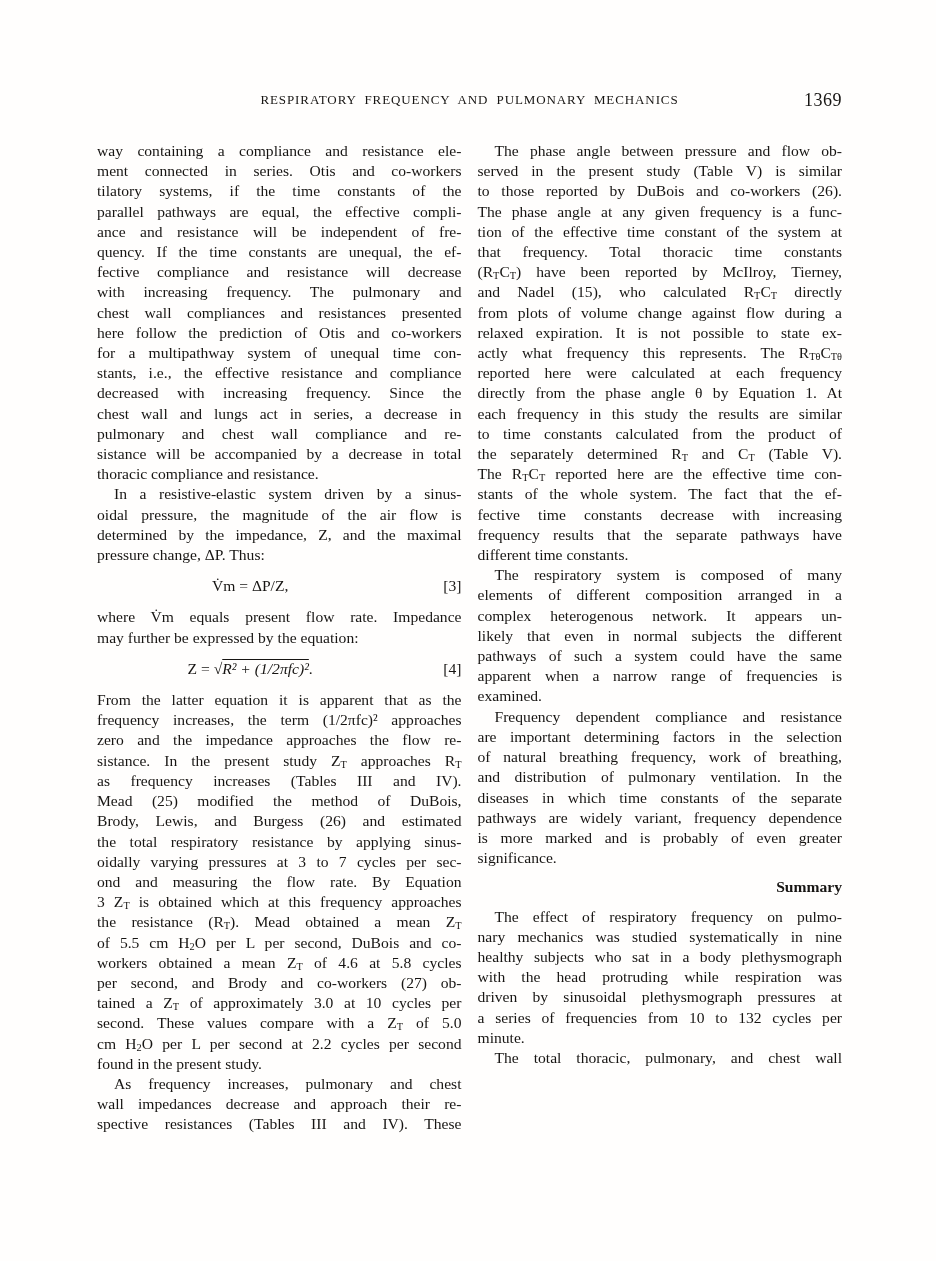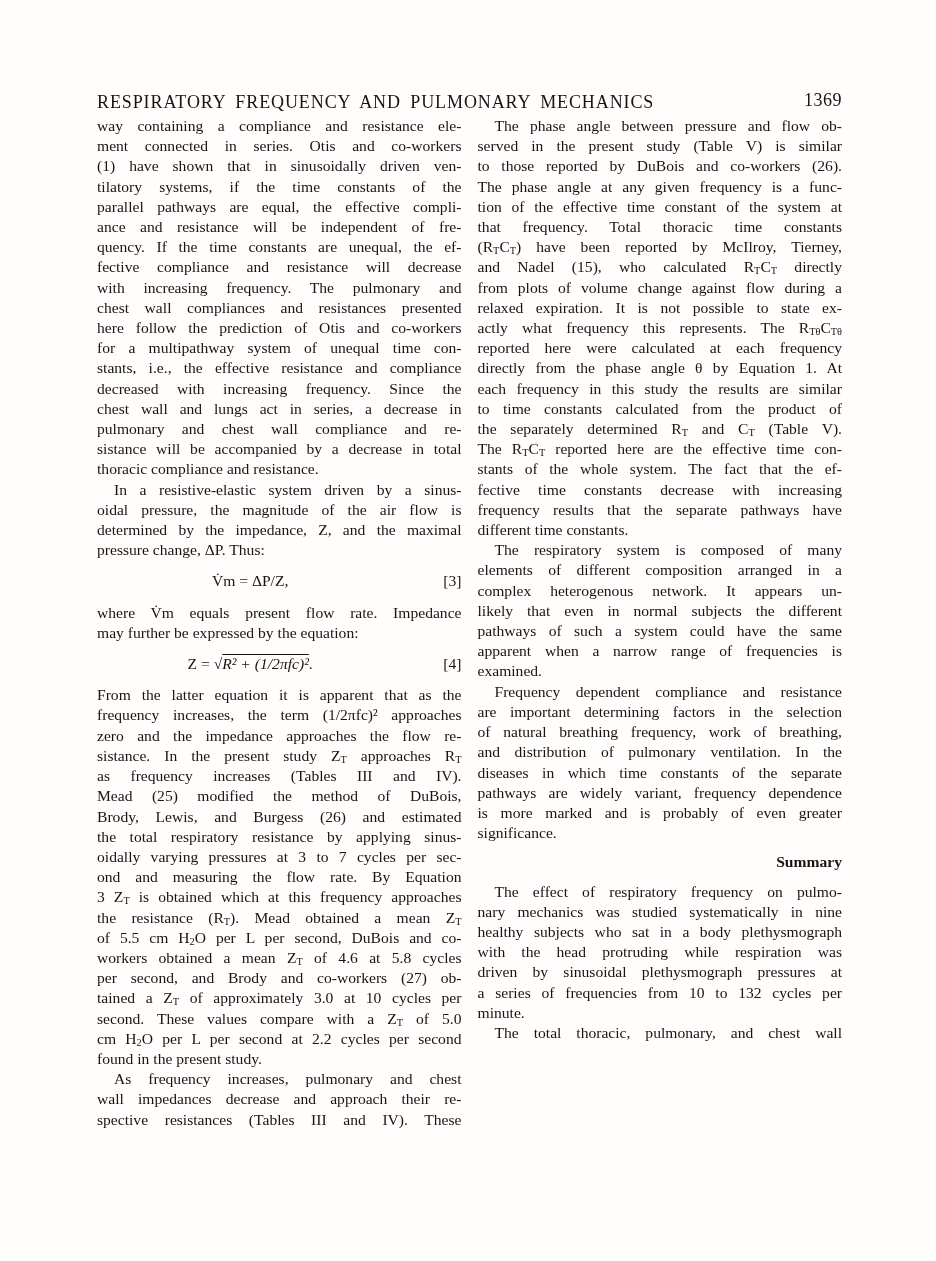--- a/index.html
+++ b/index.html
@@ -8,30 +8,31 @@
     width:936px; height:1261px;
     background:#fffefd;
     color:#171513;
     font-family:"Liberation Serif","DejaVu Serif",serif;
     box-sizing:border-box;
     padding:92px 94px 0 97px;
     overflow:hidden;
   }
   .header { position:relative; height:18px; }
   .header-title {
-    font-size:18px;
+    text-align:center;
+    font-size:13px;
     letter-spacing:0.9px;
     word-spacing:4px;
     font-weight:normal;
   }
   .page-number {
     position:absolute; right:0; top:-2px;
     font-size:18px; letter-spacing:0.5px;
   }
-  .columns { display:flex; gap:16px; margin-top:6px; }
+  .columns { display:flex; gap:16px; margin-top:31px; }
   .col { width:365px; font-size:15.6px; line-height:20.2px; }
   .ln { text-align:justify; text-align-last:justify; }
   .ln.last { text-align-last:auto; }
   .ln.indent { text-indent:17px; }
   .eq { display:flex; align-items:baseline; margin:11px 0;gap:40px; }
   .eq-body { flex:1; text-align:center; }
   .eq-num { text-align:right; }
   .heading {
     text-align:right; font-weight:bold;
     margin:9px 0 9px 0;
@@ -45,21 +46,20 @@
 <div class="page">
   <div class="header">
     <div class="header-title">RESPIRATORY FREQUENCY AND PULMONARY MECHANICS</div>
     <div class="page-number">1369</div>
   </div>
   <div class="columns">
     <div class="col" id="col-left">
         <div>
           <div class="ln">way containing a compliance and resistance ele-</div>
           <div class="ln">ment connected in series.  Otis and co-workers</div>
-          <div class="ln">(1) have shown that in sinusoidally driven ven-</div>
           <div class="ln">tilatory systems, if the time constants of the</div>
           <div class="ln">parallel pathways are equal, the effective compli-</div>
           <div class="ln">ance and resistance will be independent of fre-</div>
           <div class="ln">quency.  If the time constants are unequal, the ef-</div>
           <div class="ln">fective compliance and resistance will decrease</div>
           <div class="ln">with increasing frequency.  The pulmonary and</div>
           <div class="ln">chest wall compliances and resistances presented</div>
           <div class="ln">here follow the prediction of Otis and co-workers</div>
           <div class="ln">for a multipathway system of unequal time con-</div>
           <div class="ln">stants, i.e., the effective resistance and compliance</div>

